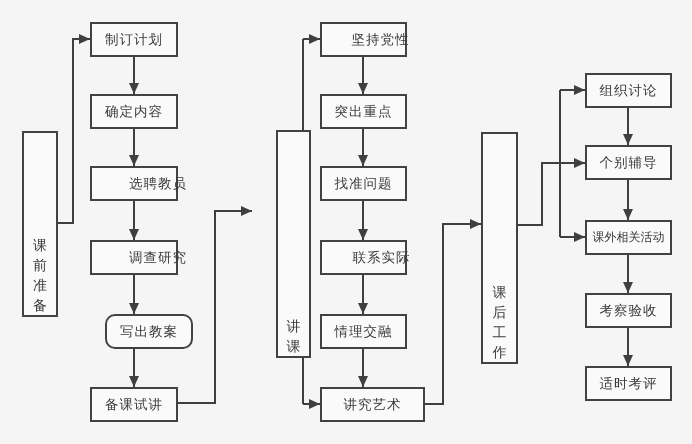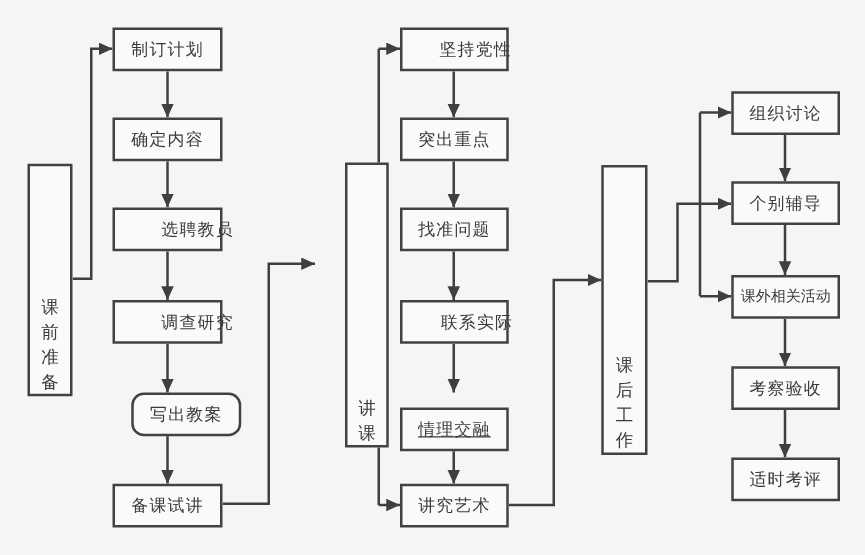--- a/index.html
+++ b/index.html
@@ -126,24 +126,24 @@
     </div>
   <div class="node step" style="left:320px;top:94px;width:87px;">
       <span>突出重点</span>
     </div>
   <div class="node step" style="left:320px;top:166px;width:87px;">
       <span>找准问题</span>
     </div>
   <div class="node step" style="left:320px;top:240px;width:87px;padding-left:36px;">
       <span>联系实际</span>
     </div>
-  <div class="node step" style="left:320px;top:326px;width:87px;text-decoration:underline;">
+  <div class="node step" style="left:320px;top:314px;width:87px;">
       <span>情理交融</span>
     </div>
-  <div class="node step" style="left:320px;top:387px;width:87px;">
+  <div class="node step" style="left:320px;top:387px;width:105px;">
       <span>讲究艺术</span>
     </div>
 
   <div class="node step" style="left:585px;top:73px;width:87px;text-align:center;">
       <span>组织讨论</span>
     </div>
   <div class="node step" style="left:585px;top:145px;width:87px;">
       <span>个别辅导</span>
     </div>
   <div class="node step small" style="left:585px;top:220px;width:87px;">

